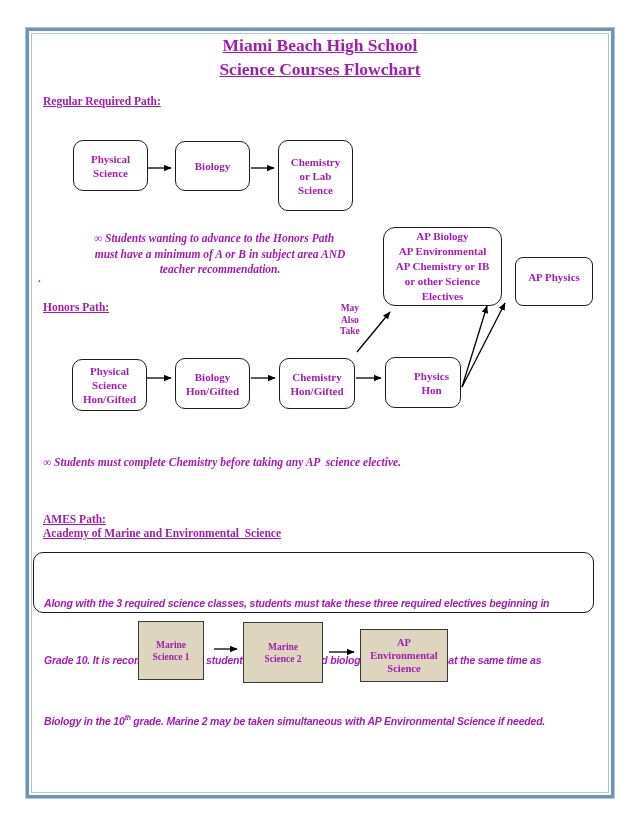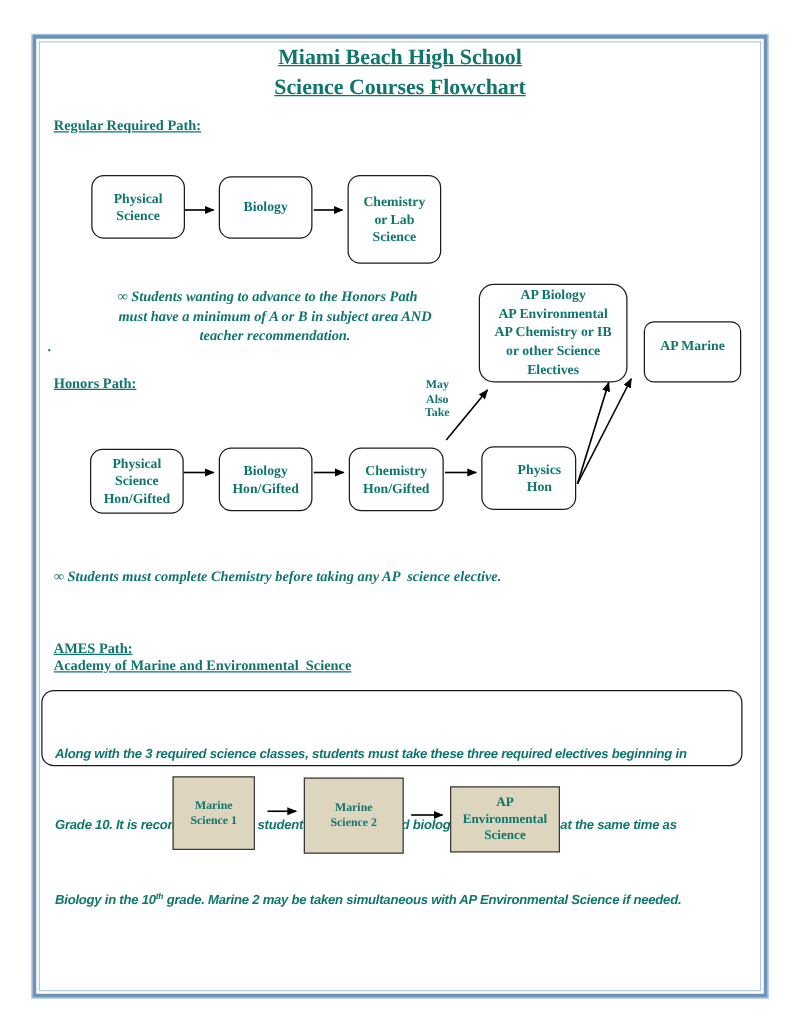--- a/index.html
+++ b/index.html
@@ -1,18 +1,18 @@
 <!DOCTYPE html>
 <html><head>
 <meta charset="utf-8">
 <style>
   html,body { margin:0; padding:0; background:#ffffff; }
   #canvas {
     position:relative; width:638px; height:826px; overflow:hidden;
-    background:#ffffff; color:#0f766e;
+    background:#ffffff; color:#a21caf;
     font-family:"Liberation Serif", serif;
   }
   
   .pb-outer { position:absolute; left:25px; top:27px; width:590px; height:772px;
               box-sizing:border-box; border:1px solid #a9c4dd; }
   .pb-thick { position:absolute; inset:0; border:3px solid #7093ba; }
   .pb-inner { position:absolute; inset:2px; border:1px solid #b3cbe1; }
 
   
   .abs { position:absolute; }
@@ -79,21 +79,21 @@
 teacher recommendation.</div>
   <div class="abs" style="left:38px; top:272px; font-size:11px; font-weight:bold;">.</div>
 
   <div class="abs heading" style="left:43px; top:301px;">Honors Path:</div>
 
   <div class="fbox ap-list" style="left:383px; top:227px; width:119px; height:79px; border-radius:12px;">AP Biology
 AP Environmental
 AP Chemistry or IB
 or other Science
 Electives</div>
-  <div class="fbox" style="left:515px; top:257px; width:78px; height:49px; padding-bottom:9px; border-radius:8px;">AP Marine</div>
+  <div class="fbox" style="left:515px; top:257px; width:78px; height:49px; padding-bottom:9px; border-radius:8px;">AP Physics</div>
 
   <div class="abs may-take" style="left:340px; top:303px;">May
 Also
 Take</div>
 
   <div class="fbox" style="left:72px; top:359px; width:75px; height:52px;">Physical
 Science
 Hon/Gifted</div>
   <div class="fbox" style="left:175px; top:358px; width:75px; height:51px;">Biology
 Hon/Gifted</div>

